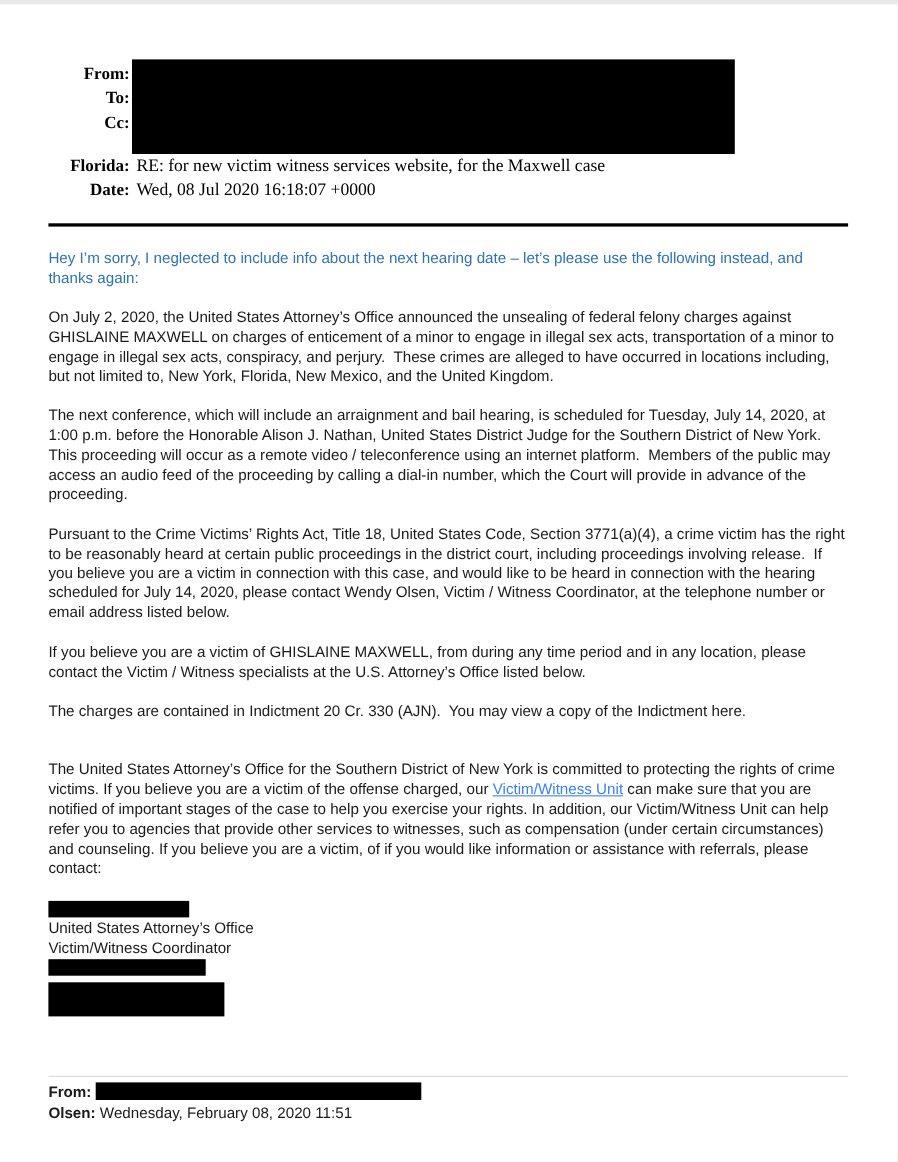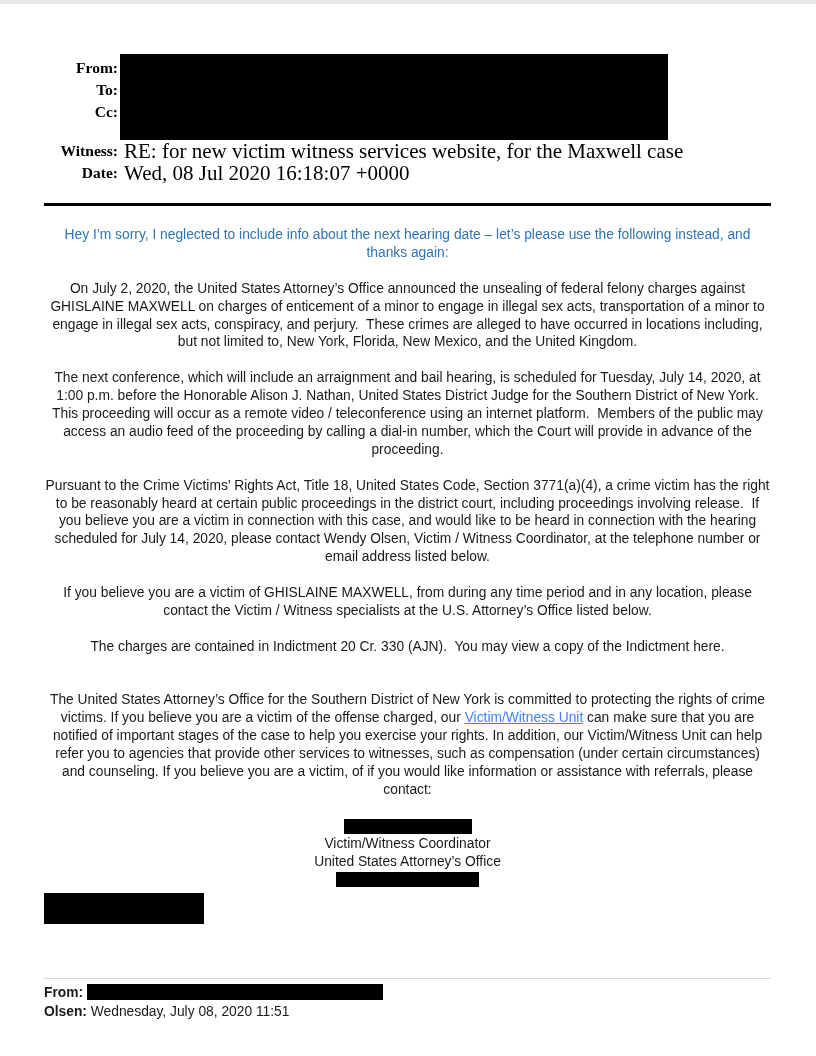--- a/index.html
+++ b/index.html
@@ -22,21 +22,21 @@
     font-family: "Liberation Serif", serif;
     font-weight: bold;
     font-size: 15.5px;
     line-height: 16px;
     color: #000000;
   }
   .hdr-value {
     position: absolute;
     left: 124px;
     font-family: "Liberation Serif", serif;
-    font-size: 21px;
+    font-size: 16px;
     line-height: 16px;
     color: #000000;
     white-space: nowrap;
   }
   .redaction { background: #000000; }
   .hdr-redaction {
     position: absolute;
     left: 120px;
     top: 50px;
     width: 548px;
@@ -45,21 +45,20 @@
 
   
   .body-flow {
     position: absolute;
     left: 44px;
     top: 199px;
     width: 727px;
     font-size: 13.8px;
     line-height: 17.9px;
     color: #1a1a1a;
-    text-align: center;
   }
   .top-rule {
     height: 3px;
     background: #000000;
     border: none;
     margin: 0 0 20px 0;
   }
   .body-flow p {
     margin: 0 0 17.9px 0;
     white-space: pre-wrap;
@@ -116,21 +115,21 @@
 </head>
 <body>
 
 <div class="page">
 
   <div>
     <div class="hdr-label" style="top:56px">From:</div>
     <div class="hdr-label" style="top:78px">To:</div>
     <div class="hdr-label" style="top:100px">Cc:</div>
     <div class="redaction hdr-redaction"></div>
-    <div class="hdr-label" style="top:139px">Witness:</div>
+    <div class="hdr-label" style="top:139px">Florida:</div>
     <div class="hdr-value" style="top:139px">RE: for new victim witness services website, for the Maxwell case</div>
     <div class="hdr-label" style="top:161px">Date:</div>
     <div class="hdr-value" style="top:161px">Wed, 08 Jul 2020 16:18:07 +0000</div>
   </div>
 
   <div class="body-flow">
     <hr class="top-rule">
 
     <p class="greeting">Hey I’m sorry, I neglected to include info about the next hearing date – let’s please use the following instead, and thanks again:</p>
     <p>On July 2, 2020, the United States Attorney’s Office announced the unsealing of federal felony charges against GHISLAINE MAXWELL on charges of enticement of a minor to engage in illegal sex acts, transportation of a minor to engage in illegal sex acts, conspiracy, and perjury.  These crimes are alleged to have occurred in locations including, but not limited to, New York, Florida, New Mexico, and the United Kingdom.</p>
@@ -138,26 +137,26 @@
     <p>Pursuant to the Crime Victims’ Rights Act, Title 18, United States Code, Section 3771(a)(4), a crime victim has the right to be reasonably heard at certain public proceedings in the district court, including proceedings involving release.  If you believe you are a victim in connection with this case, and would like to be heard in connection with the hearing scheduled for July 14, 2020, please contact Wendy Olsen, Victim / Witness Coordinator, at the telephone number or email address listed below.</p>
     <p>If you believe you are a victim of GHISLAINE MAXWELL, from during any time period and in any location, please contact the Victim / Witness specialists at the U.S. Attorney’s Office listed below.</p>
     <p>The charges are contained in Indictment 20 Cr. 330 (AJN).  You may view a copy of the Indictment here.</p>
 
     <div class="spacer"></div>
 
     <p><span>The United States Attorney’s Office for the Southern District of New York is committed to protecting the rights of crime victims. If you believe you are a victim of the offense charged, our </span><span class="vw-link">Victim/Witness Unit</span><span> can make sure that you are notified of important stages of the case to help you exercise your rights. In addition, our Victim/Witness Unit can help refer you to agencies that provide other services to witnesses, such as compensation (under certain circumstances) and counseling. If you believe you are a victim, of if you would like information or assistance with referrals, please contact:</span></p>
 
     <div>
       <div class="sig-line"><span class="redaction sig-bar sig-bar-1"></span></div>
+      <div class="sig-line">United States Attorney’s Office</div>
       <div class="sig-line">Victim/Witness Coordinator</div>
-      <div class="sig-line">United States Attorney’s Office</div>
       <div class="sig-line"><span class="redaction sig-bar sig-bar-2"></span></div>
       <div class="redaction sig-bar-3"></div>
     </div>
   </div>
 
   <div class="footer">
     <hr class="footer-rule">
     <div><b>From:</b><span class="redaction footer-bar"></span></div>
-    <div><b>Olsen:</b> <span>Wednesday, July 08, 2020 11:51</span></div>
+    <div><b>Olsen:</b> <span>Wednesday, February 08, 2020 11:51</span></div>
   </div>
 
 </div>
 
 </body></html>

